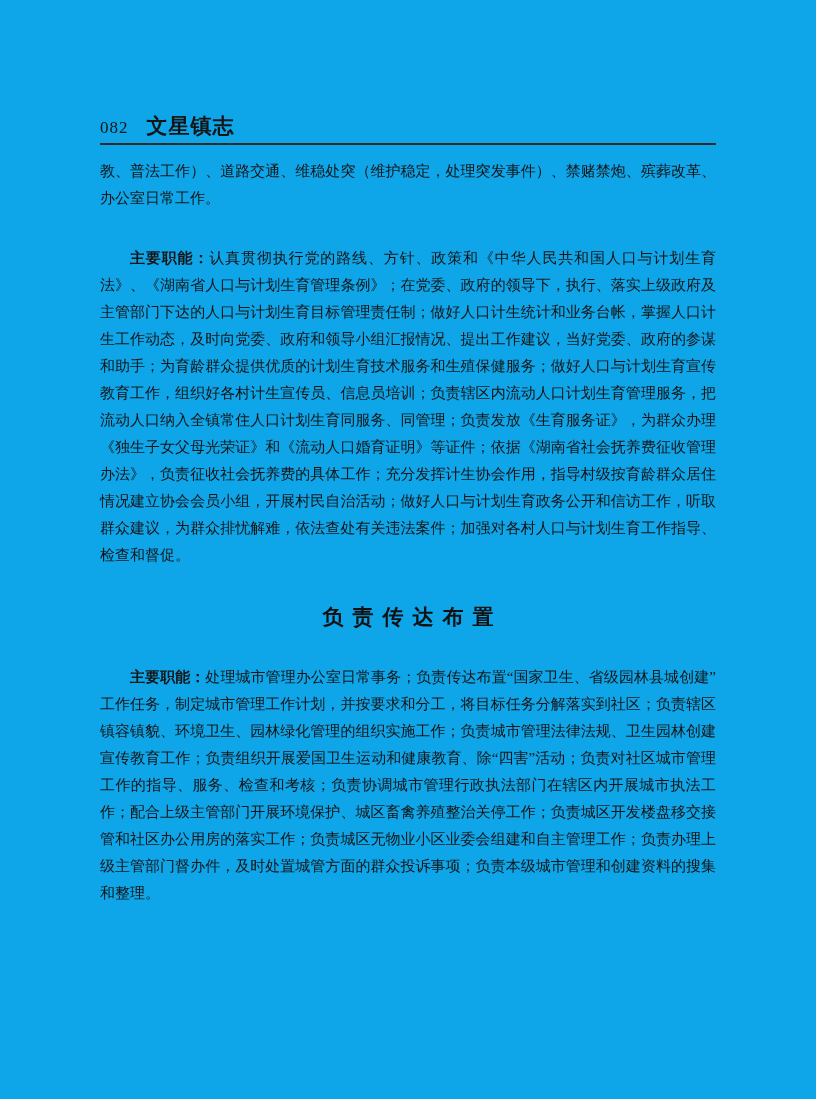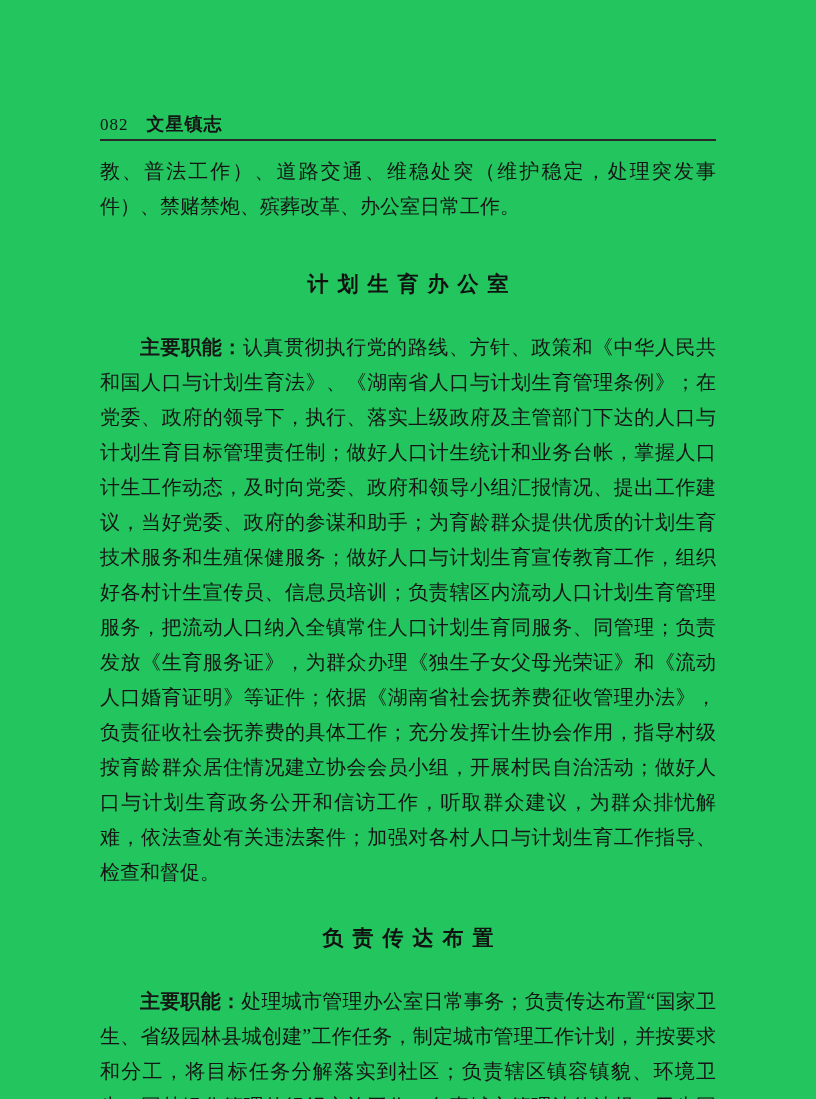--- a/index.html
+++ b/index.html
@@ -4,50 +4,50 @@
 <style>
   html, body {
     margin: 0;
     padding: 0;
     background: #ffffff;
   }
   .page {
     position: relative;
     width: 816px;
     height: 1099px;
-    background: #22c55e;
+    background: #0ea5e9;
     color: #151515;
     font-family: "Liberation Serif", serif;
     box-sizing: border-box;
     padding: 112px 100px 0 100px;
     overflow: hidden;
   }
   
   .header {
     display: flex;
     align-items: baseline;
     gap: 18px;
     padding-bottom: 3px;
     border-bottom: 2px solid #2a2a2a;
   }
   .pagenum {
     font-size: 17px;
     letter-spacing: 1px;
     font-family: "Liberation Serif", serif;
   }
   .booktitle {
-    font-size: 18px;
+    font-size: 21px;
     font-weight: bold;
     font-family: "Liberation Sans", sans-serif;
     letter-spacing: 1px;
   }
   
   .bodytext {
-    font-size: 20px;
-    line-height: 35px;
+    font-size: 15px;
+    line-height: 27px;
     text-align: justify;
     text-justify: inter-character;
     margin: 0;
     color: #151515;
     word-break: break-all;
   }
   .cont {
     margin-top: 13px;
   }
   .para {
@@ -79,21 +79,20 @@
 
 <div class="page">
 
   <div class="header">
     <span class="pagenum">082</span>
     <span class="booktitle">文星镇志</span>
   </div>
 
   <p class="bodytext cont">教、普法工作）、道路交通、维稳处突（维护稳定，处理突发事件）、禁赌禁炮、殡葬改革、办公室日常工作。</p>
 
-  <h2 class="section-heading">计划生育办公室</h2>
 
   <p class="bodytext para"><b>主要职能：</b><span>认真贯彻执行党的路线、方针、政策和《中华人民共和国人口与计划生育法》、《湖南省人口与计划生育管理条例》；在党委、政府的领导下，执行、落实上级政府及主管部门下达的人口与计划生育目标管理责任制；做好人口计生统计和业务台帐，掌握人口计生工作动态，及时向党委、政府和领导小组汇报情况、提出工作建议，当好党委、政府的参谋和助手；为育龄群众提供优质的计划生育技术服务和生殖保健服务；做好人口与计划生育宣传教育工作，组织好各村计生宣传员、信息员培训；负责辖区内流动人口计划生育管理服务，把流动人口纳入全镇常住人口计划生育同服务、同管理；负责发放《生育服务证》，为群众办理《独生子女父母光荣证》和《流动人口婚育证明》等证件；依据《湖南省社会抚养费征收管理办法》，负责征收社会抚养费的具体工作；充分发挥计生协会作用，指导村级按育龄群众居住情况建立协会会员小组，开展村民自治活动；做好人口与计划生育政务公开和信访工作，听取群众建议，为群众排忧解难，依法查处有关违法案件；加强对各村人口与计划生育工作指导、检查和督促。</span></p>
 
   <h2 class="section-heading second">负责传达布置</h2>
 
   <p class="bodytext para"><b>主要职能：</b><span>处理城市管理办公室日常事务；负责传达布置“国家卫生、省级园林县城创建”工作任务，制定城市管理工作计划，并按要求和分工，将目标任务分解落实到社区；负责辖区镇容镇貌、环境卫生、园林绿化管理的组织实施工作；负责城市管理法律法规、卫生园林创建宣传教育工作；负责组织开展爱国卫生运动和健康教育、除“四害”活动；负责对社区城市管理工作的指导、服务、检查和考核；负责协调城市管理行政执法部门在辖区内开展城市执法工作；配合上级主管部门开展环境保护、城区畜禽养殖整治关停工作；负责城区开发楼盘移交接管和社区办公用房的落实工作；负责城区无物业小区业委会组建和自主管理工作；负责办理上级主管部门督办件，及时处置城管方面的群众投诉事项；负责本级城市管理和创建资料的搜集和整理。</span></p>
 
 </div>
 
 </body></html>

